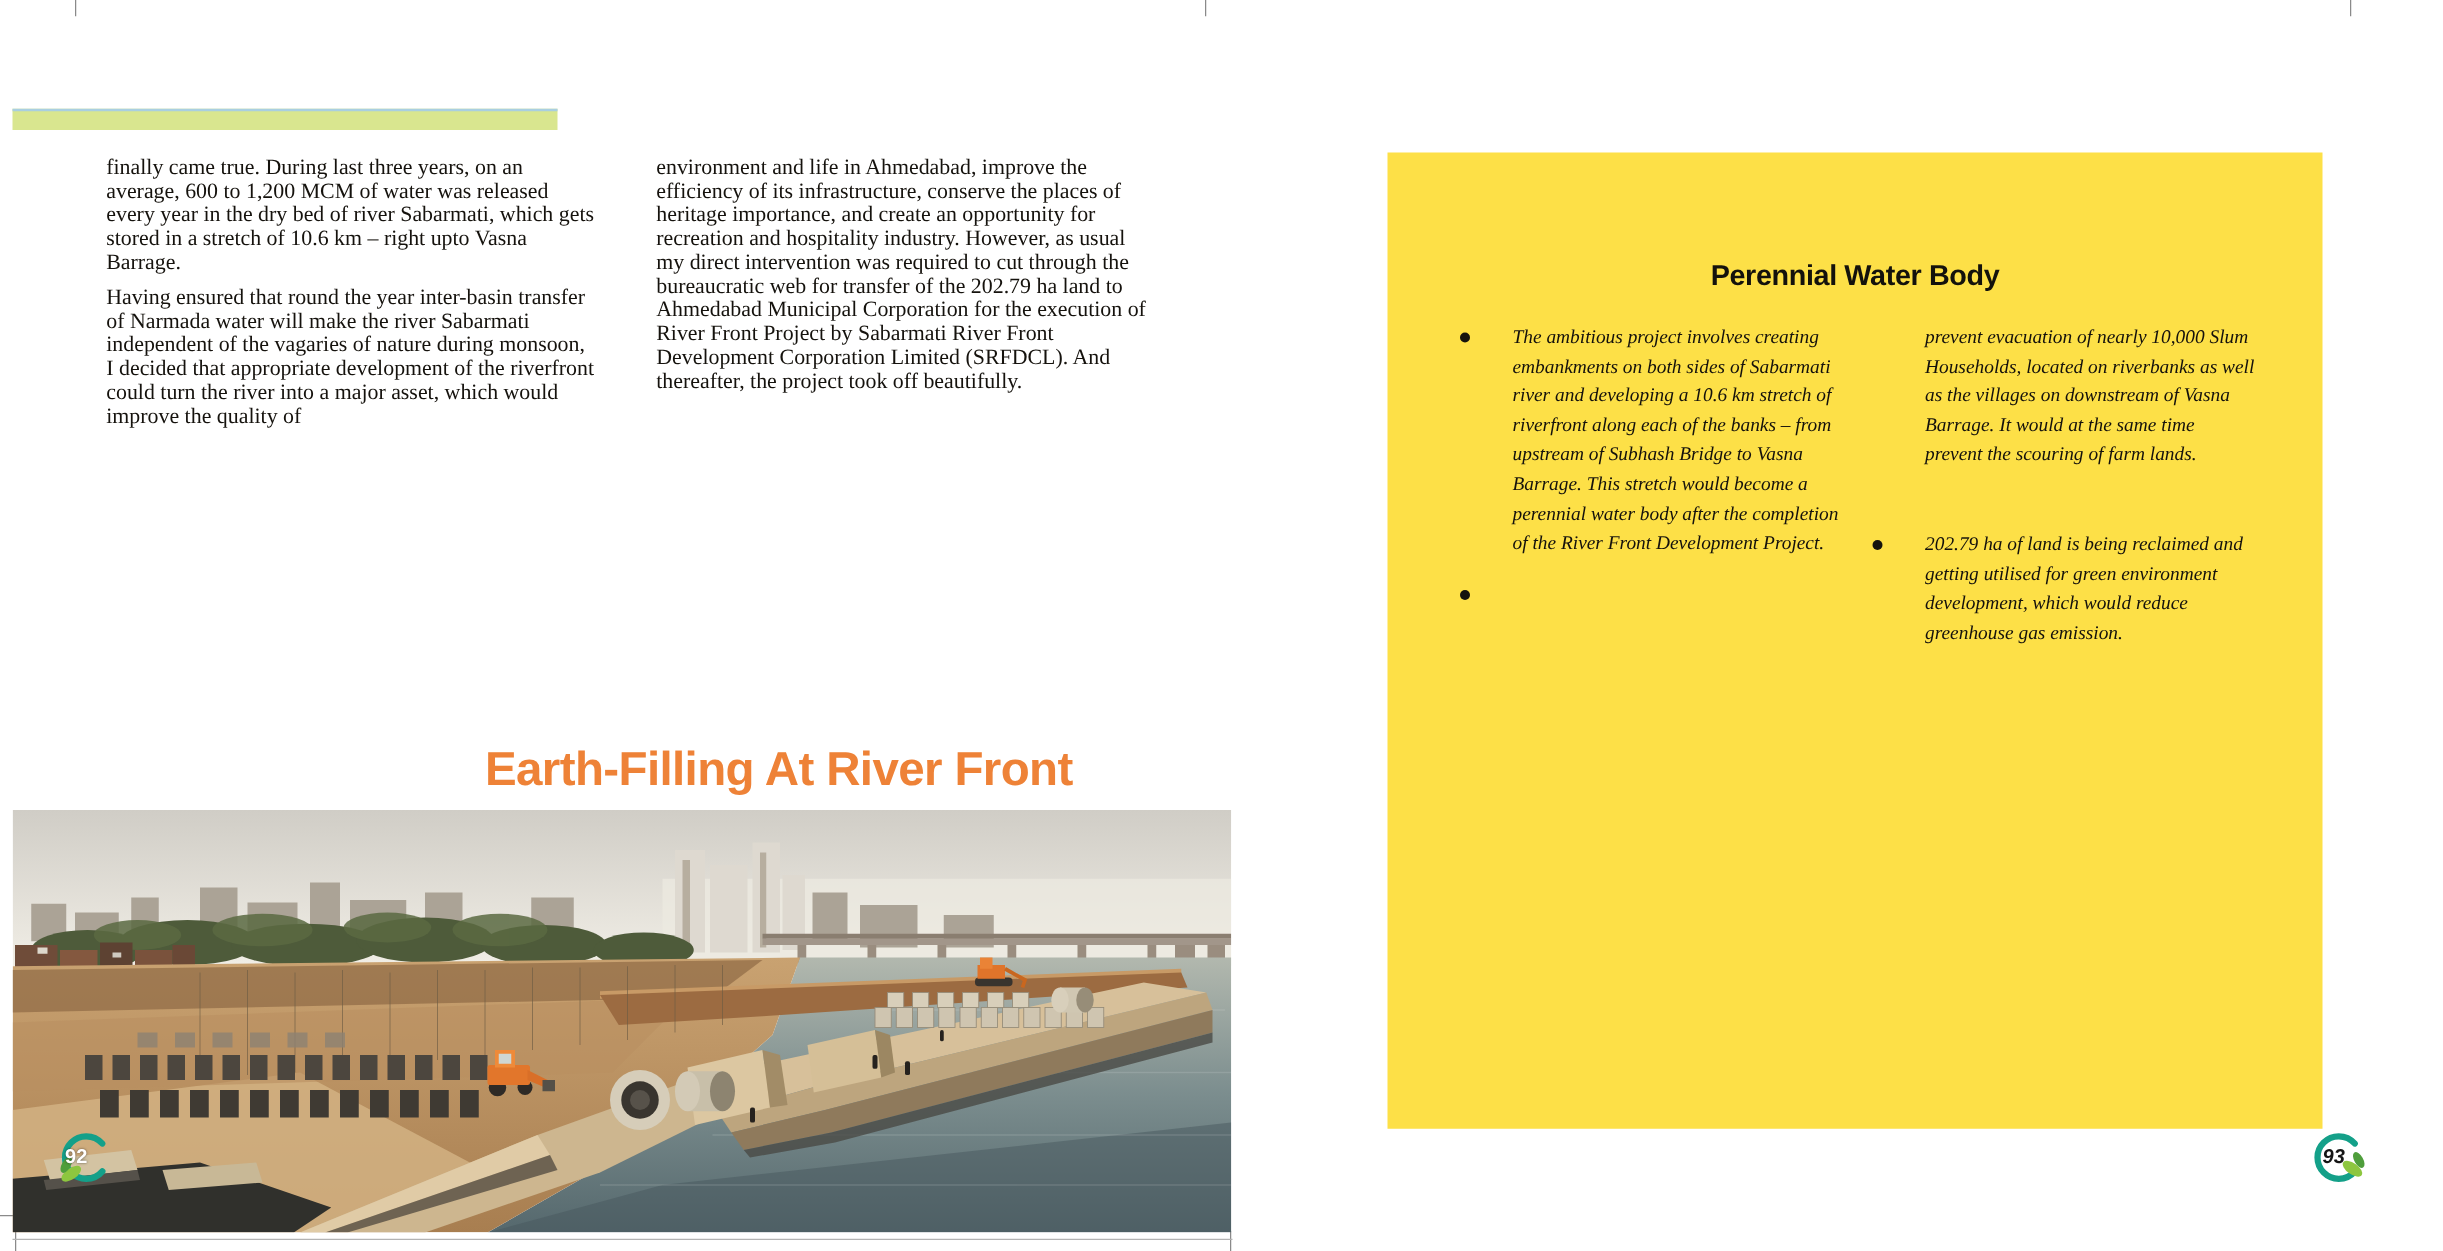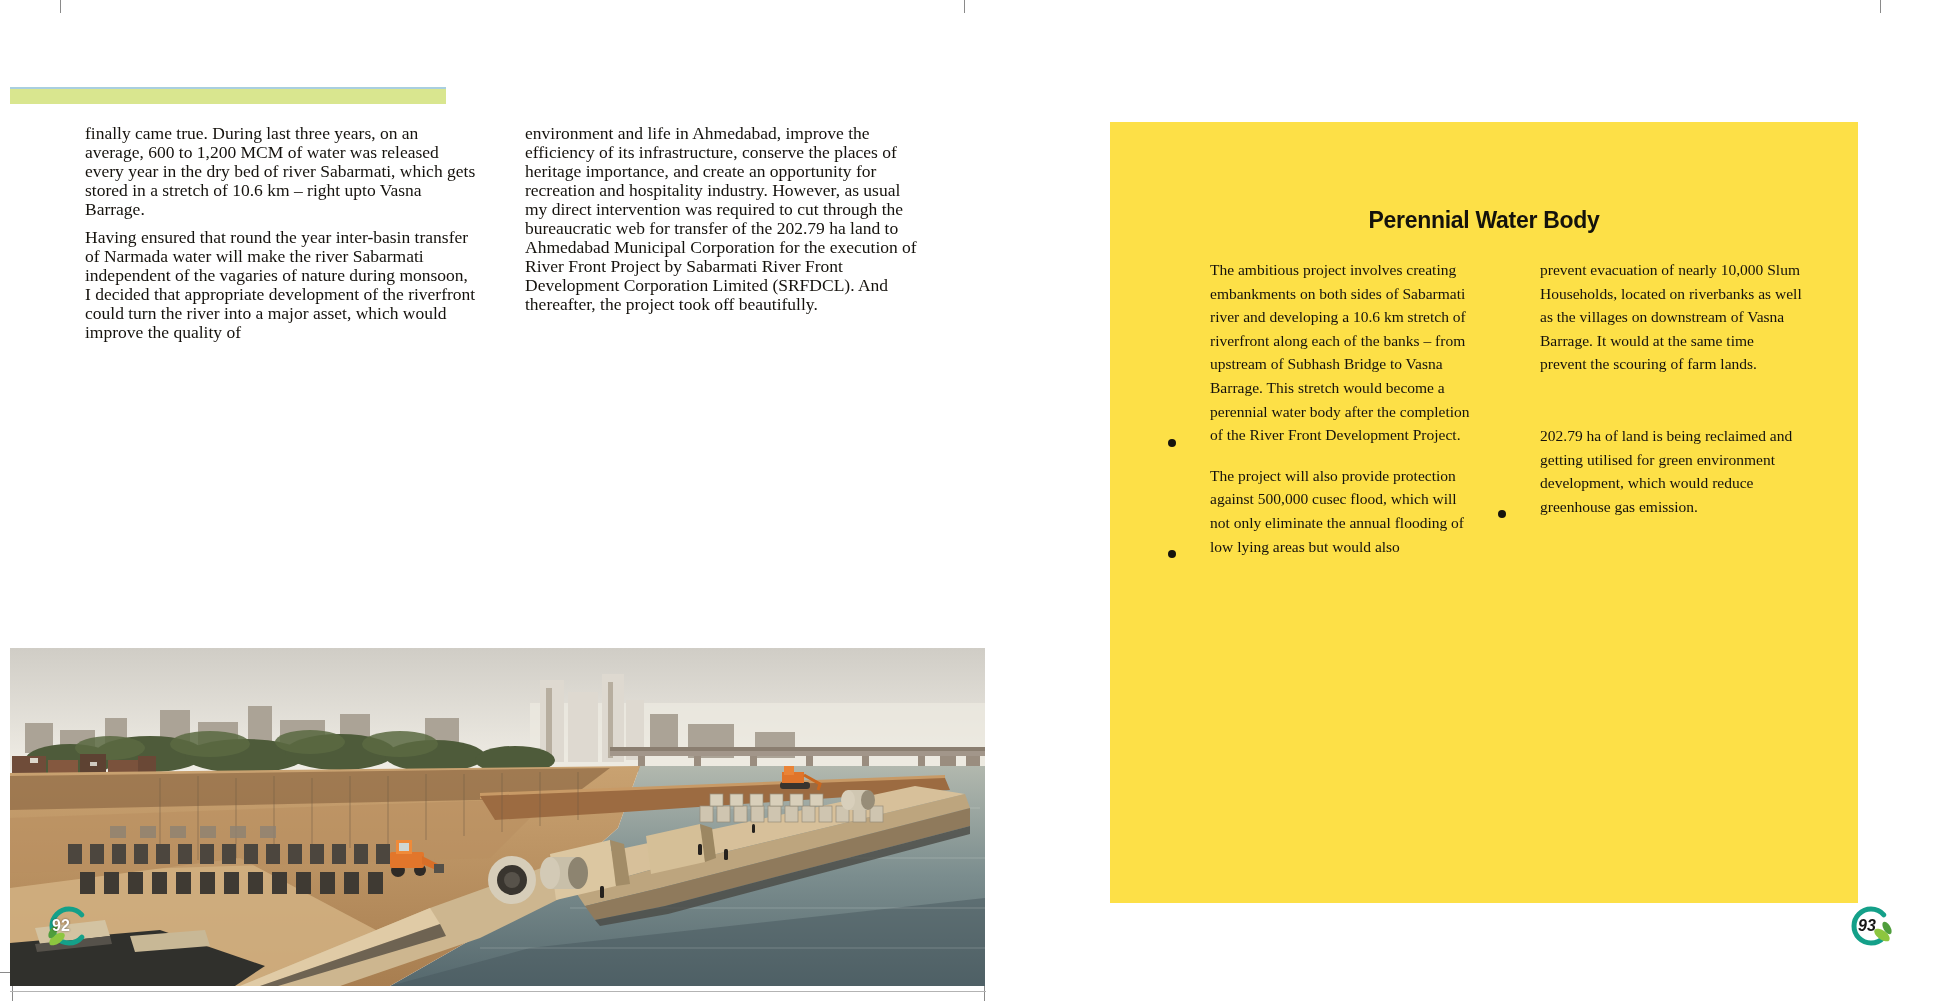--- a/index.html
+++ b/index.html
@@ -45,21 +45,21 @@
 
   
   .green-box{position:absolute;left:1110px;top:122px;width:748px;height:781px;
              background:#fde047;}
   .box-title{position:absolute;left:0;top:85px;width:100%;margin:0;text-align:center;
              font-family:"Liberation Sans",sans-serif;font-weight:bold;
              font-size:23px;letter-spacing:-0.3px;color:#14120c;}
   .box-col{position:absolute;top:136px;width:312px;display:flex;flex-direction:column;gap:17px;}
   .box-col1{left:58px;}
   .box-col2{left:388px;gap:48px;}
-  .bullet-item{display:flex;align-items:flex-end;}
+  .bullet-item{display:flex;align-items:flex-start;font-style:italic;}
   .bullet-item .dot{flex:none;width:8px;height:8px;border-radius:50%;background:#15130d;
                     margin:8px 34px 0 0;}
   .bullet-item.no-dot .dot{visibility:hidden;}
   .bullet-item p{margin:0;font-size:15.5px;line-height:23.6px;color:#14110c;width:264px;}
 
   .trim-bottom{position:absolute;left:10px;top:991px;width:976px;height:1px;background:#b3b3b3;}
 </style>
 </head>
 <body>
 
@@ -75,20 +75,21 @@
   <div class="header-bar"></div>
 
   <div class="col col1">
     <p>finally came true.  During last three years, on an average, 600 to 1,200 MCM of water was released every year in the dry bed of river Sabarmati, which gets stored in a stretch of 10.6 km – right upto Vasna Barrage.</p>
     <p>Having ensured that round the year inter-basin transfer of Narmada water will make the river Sabarmati independent of the vagaries of nature during monsoon, I decided that appropriate development of the riverfront could turn the river into a major asset, which would improve the quality of</p>
   </div>
   <div class="col col2">
     <p>environment and life in Ahmedabad, improve the efficiency of its infrastructure, conserve the places of heritage importance, and create an opportunity for recreation and hospitality industry.  However, as usual my direct intervention was required to cut through the bureaucratic web for transfer of the 202.79 ha land to Ahmedabad Municipal Corporation for the execution of River Front Project by Sabarmati River Front Development Corporation Limited (SRFDCL). And thereafter, the project took off beautifully.</p>
   </div>
 
+  <h1 class="photo-title">Earth-Filling At River Front</h1>
 
   <div class="photo">
     <svg viewBox="0 0 975 338" width="975" height="338" preserveAspectRatio="none">
       <defs>
         <linearGradient id="skyGrad" x1="0" y1="0" x2="0" y2="1">
           <stop offset="0" stop-color="#d0cdc6"></stop>
             <stop offset="1" stop-color="#f1eee6"></stop>
         </linearGradient>
         <linearGradient id="waterGrad" x1="0" y1="0" x2="0" y2="1">
           <stop offset="0" stop-color="#b2b8ae"></stop>
@@ -340,21 +341,20 @@
   <div class="green-box">
     <h2 class="box-title">Perennial Water Body</h2>
 
     <div class="box-col box-col1">
       <div class="bullet-item">
         <span class="dot"></span>
         <p>The ambitious project involves creating embankments on both sides of Sabarmati river and developing a 10.6 km stretch of riverfront along each of the banks – from upstream of Subhash Bridge to Vasna Barrage. This stretch would become a perennial water body after the completion of the River Front Development Project.</p>
       </div>
       <div class="bullet-item">
         <span class="dot"></span>
-        <p>The project will also provide protection against 500,000 cusec flood, which will not only eliminate the annual flooding of low lying areas but would also</p>
       </div>
     </div>
 
     <div class="box-col box-col2">
       <div class="bullet-item no-dot">
         <span class="dot"></span>
         <p>prevent evacuation of nearly 10,000 Slum Households, located on riverbanks as well as the villages on downstream of Vasna Barrage. It would at the same time prevent the scouring of farm lands.</p>
       </div>
       <div class="bullet-item">
         <span class="dot"></span>

